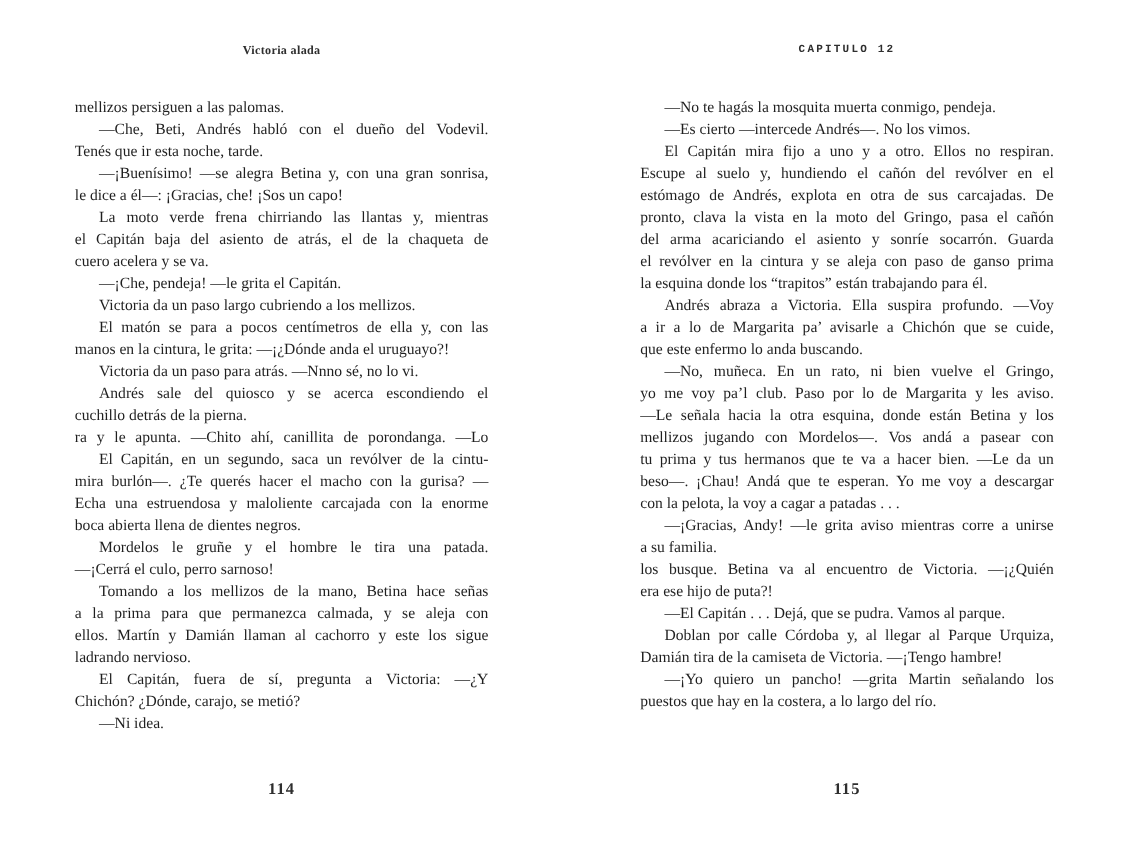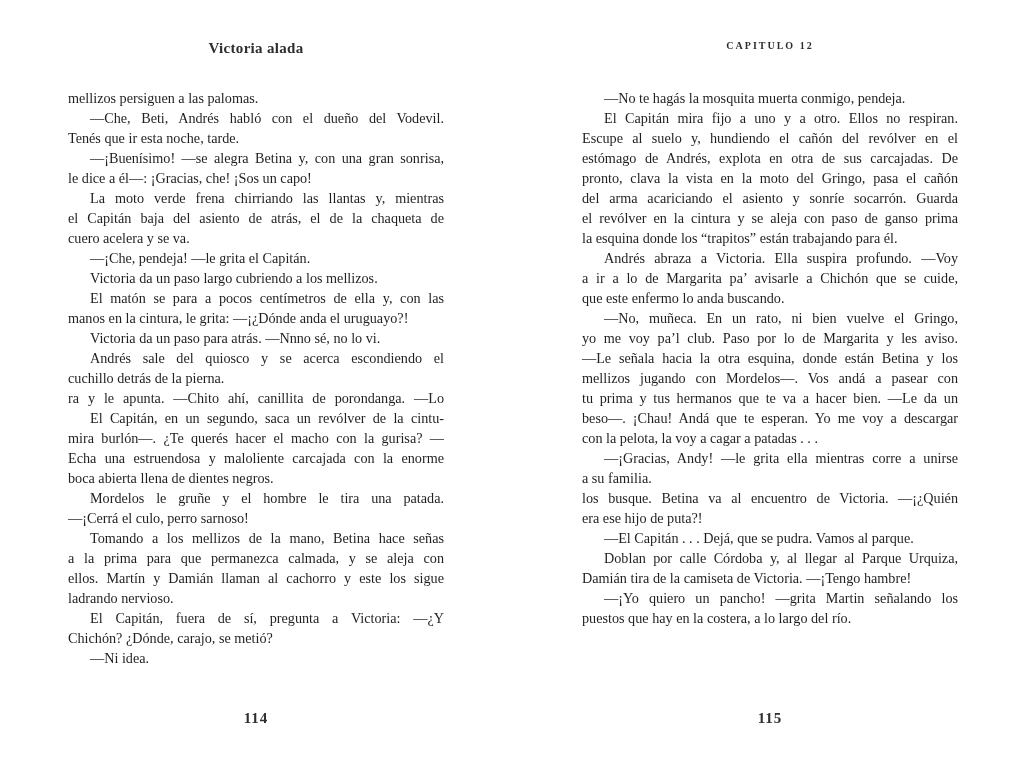--- a/index.html
+++ b/index.html
@@ -27,26 +27,27 @@
   .running-header {
     position: absolute;
     top: 40px;
     left: 0;
     right: 0;
     text-align: center;
     font-weight: bold;
     color: #2e2e2e;
   }
   #left-page .running-header {
-    font-size: 15px;
+    font-size: 11px;
     letter-spacing: 0.3px;
   }
   #right-page .running-header {
     font-size: 10px;
     letter-spacing: 2px;
+    font-family: Liberation Mono, monospace;
   }
 
   .text-column {
     position: absolute;
     top: 88px;
     left: 0;
     width: 100%;
   }
   .line {
     font-size: 14.2px;
@@ -111,38 +112,39 @@
       <div class="line end">Chichón? ¿Dónde, carajo, se metió?</div>
       <div class="line indent end">—Ni idea.</div>
     </div>
   <footer class="folio">114</footer>
 </section>
 
 <section class="page" id="right-page">
   <header class="running-header">CAPITULO 12</header>
   <div class="text-column">
       <div class="line indent end">—No te hagás la mosquita muerta conmigo, pendeja.</div>
+      <div class="line indent end">—Es cierto —intercede Andrés—. No los vimos.</div>
       <div class="line indent">El Capitán mira fijo a uno y a otro. Ellos no respiran.</div>
       <div class="line">Escupe al suelo y, hundiendo el cañón del revólver en el</div>
       <div class="line">estómago de Andrés, explota en otra de sus carcajadas. De</div>
       <div class="line">pronto, clava la vista en la moto del Gringo, pasa el cañón</div>
       <div class="line">del arma acariciando el asiento y sonríe socarrón. Guarda</div>
       <div class="line">el revólver en la cintura y se aleja con paso de ganso prima</div>
       <div class="line end">la esquina donde los “trapitos” están trabajando para él.</div>
       <div class="line indent">Andrés abraza a Victoria. Ella suspira profundo. —Voy</div>
       <div class="line">a ir a lo de Margarita pa’ avisarle a Chichón que se cuide,</div>
       <div class="line end">que este enfermo lo anda buscando.</div>
       <div class="line indent">—No, muñeca. En un rato, ni bien vuelve el Gringo,</div>
       <div class="line">yo me voy pa’l club. Paso por lo de Margarita y les aviso.</div>
       <div class="line">—Le señala hacia la otra esquina, donde están Betina y los</div>
       <div class="line">mellizos jugando con Mordelos—. Vos andá a pasear con</div>
       <div class="line">tu prima y tus hermanos que te va a hacer bien. —Le da un</div>
       <div class="line">beso—. ¡Chau! Andá que te esperan. Yo me voy a descargar</div>
       <div class="line end">con la pelota, la voy a cagar a patadas . . .</div>
-      <div class="line indent">—¡Gracias, Andy! —le grita ella mientras corre a unirse</div>
+      <div class="line indent">—¡Gracias, Andy! —le grita aviso mientras corre a unirse</div>
       <div class="line end">a su familia.</div>
       <div class="line">los busque. Betina va al encuentro de Victoria. —¡¿Quién</div>
       <div class="line end">era ese hijo de puta?!</div>
       <div class="line indent end">—El Capitán . . . Dejá, que se pudra. Vamos al parque.</div>
       <div class="line indent">Doblan por calle Córdoba y, al llegar al Parque Urquiza,</div>
       <div class="line end">Damián tira de la camiseta de Victoria. —¡Tengo hambre!</div>
       <div class="line indent">—¡Yo quiero un pancho! —grita Martin señalando los</div>
       <div class="line end">puestos que hay en la costera, a lo largo del río.</div>
     </div>
   <footer class="folio">115</footer>

